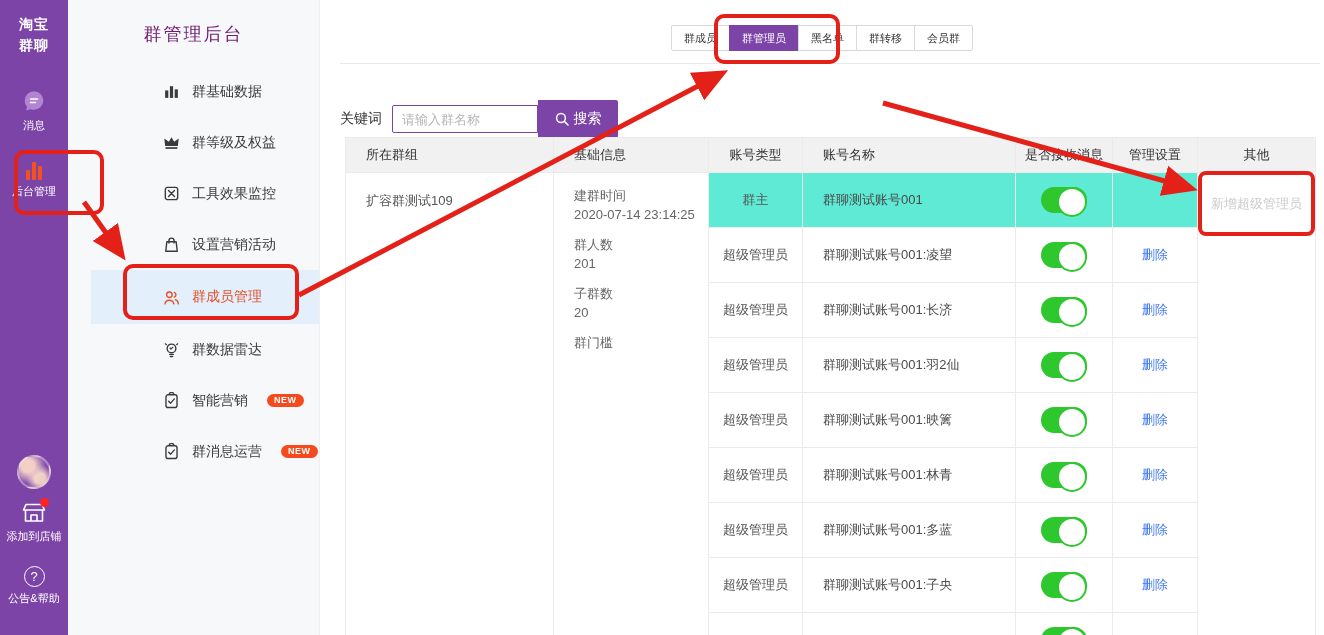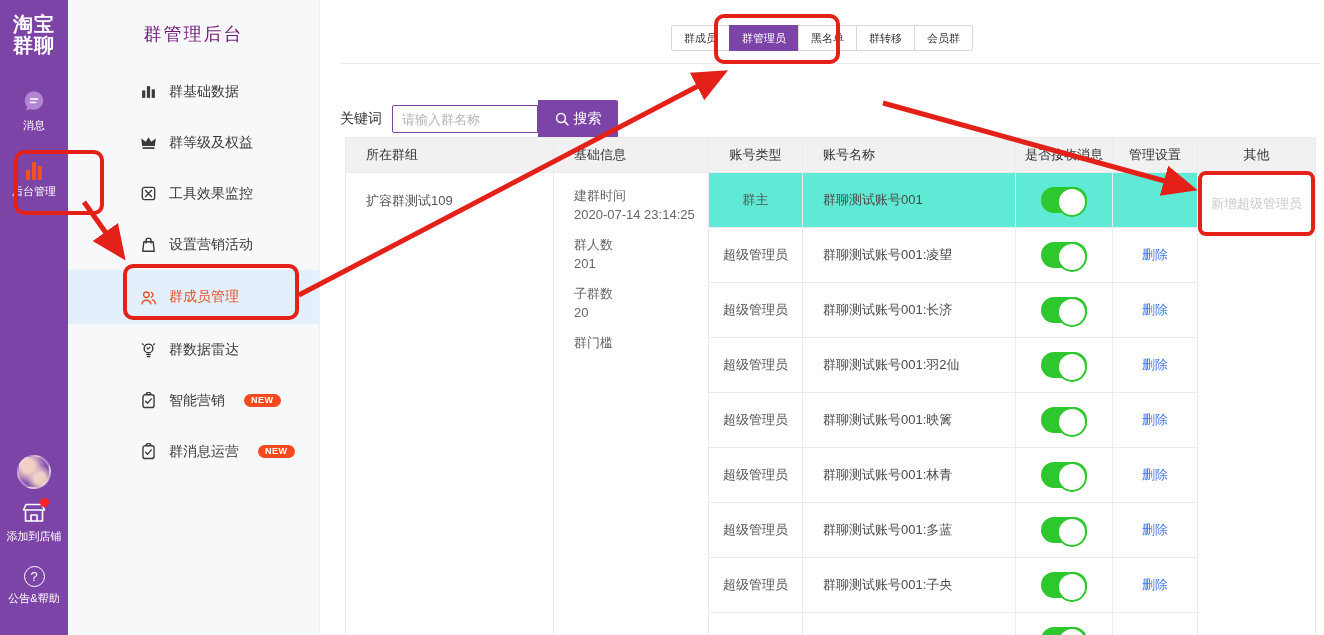--- a/index.html
+++ b/index.html
@@ -8,41 +8,41 @@
     --badge-red:#f54a1e; --sidebar-bg:#f7f8fa;
   }
   *{box-sizing:border-box; margin:0; padding:0;}
   html,body{width:1324px;height:635px;}
   body{
     position:relative; overflow:hidden; background:#fff;
     font-family:"Liberation Sans","DejaVu Sans",sans-serif; color:#333;
   }
   
   .sidebar1{position:absolute;left:0;top:0;width:68px;height:635px;background:var(--purple);color:#fff;z-index:2;}
-  .logo{margin-top:14px;text-align:center;font-size:20px;font-weight:bold;line-height:21px;letter-spacing:1px;}
+  .logo{margin-top:14px;text-align:center;font-size:14px;font-weight:bold;line-height:21px;letter-spacing:1px;}
   .s1-item{position:absolute;width:68px;display:flex;flex-direction:column;align-items:center;gap:5px;cursor:pointer;}
   .s1-label{font-size:11px;line-height:12px;white-space:nowrap;}
   .bubble-wrap{width:26px;height:26px;}
   .bars{display:flex;align-items:flex-end;gap:2px;height:20px;}
   .bars i{display:block;width:4px;background:#f5511f;border-radius:1px;}
   .bars i:nth-child(1){height:10px}.bars i:nth-child(2){height:18px}.bars i:nth-child(3){height:14px}
   .fuzzy-logo{width:34px;height:34px;border-radius:50%;border:2px solid rgba(255,255,255,.35);
     background:radial-gradient(circle at 30% 30%, #f3cfc6 0 22%, rgba(255,255,255,.12) 55%, transparent 70%),
                radial-gradient(circle at 70% 72%, #eccdc2 0 18%, transparent 45%);}
   .store-wrap{position:relative;width:26px;height:24px;}
   .red-dot{position:absolute;right:-2px;top:-3px;width:9px;height:9px;border-radius:50%;background:#ff2222;}
   .help-circle{width:21px;height:21px;border:1.6px solid #fff;border-radius:50%;
     display:flex;align-items:center;justify-content:center;font-size:13px;color:#fff;}
   
   .sidebar2{position:absolute;left:68px;top:0;width:252px;height:635px;background:var(--sidebar-bg);
     border-right:1px solid #efefef;z-index:1;}
   .s2-title{margin-top:22px;text-align:center;font-size:18px;color:#701a75;letter-spacing:2px;}
   .nav{margin-top:20px;}
   .nav-item{height:51px;display:flex;align-items:center;gap:12px;padding-left:72px;
-    font-size:14px;color:#3a3a3a;cursor:pointer;white-space:nowrap;}
+    font-size:14px;color:#3a3a3a;cursor:pointer;white-space:nowrap;margin-left:23px;}
   .nav-item .nicon{width:17px;height:17px;flex:0 0 17px;color:#3a3a3a;}
   .nav-item.active{height:54px;background:var(--nav-active-bg);color:var(--active-orange);}
   .nav-item.active .nicon{color:var(--active-orange);}
   .new-badge{display:inline-block;margin-left:7px;background:var(--badge-red);color:#fff;
     font-size:9px;font-weight:bold;line-height:13px;padding:0 7px;border-radius:8px;letter-spacing:.5px;}
   
   .main{position:absolute;left:320px;top:0;width:1004px;height:635px;background:#fff;}
   .tabs-row{position:absolute;top:25px;left:0;width:100%;display:flex;justify-content:center;}
   .tab{height:26px;line-height:24px;padding:0 12px;font-size:11px;color:#333;background:#fff;
     border:1px solid #d9d9d9;margin-left:-1px;cursor:pointer;white-space:nowrap;}

